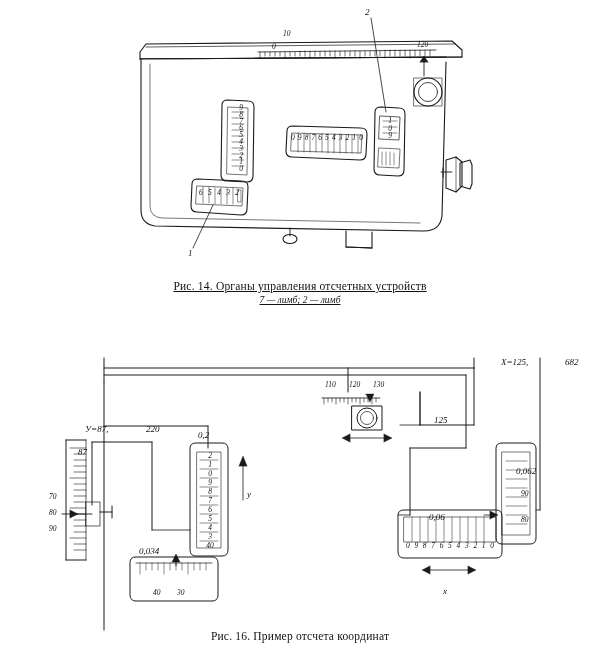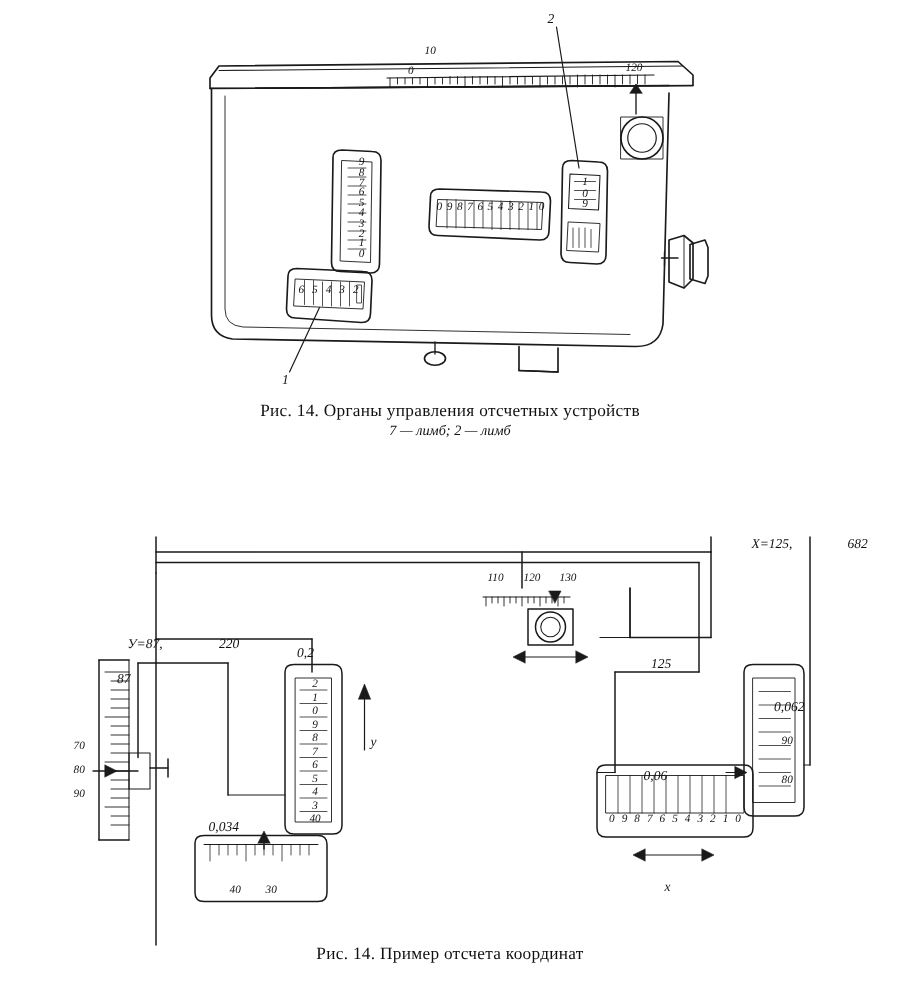--- a/index.html
+++ b/index.html
@@ -33,21 +33,21 @@
   }
   .cap-main {
     font-size: 11.5px;
     letter-spacing: 0.2px;
   }
   .cap-sub {
     font-size: 9.5px;
     font-style: italic;
     margin-top: 3px;
   }
-  #fig14-caption { top: 268px; }
+  #fig14-caption { top: 280px; text-decoration: underline; }
   #fig15-caption { top: 630px; }
   .lbl {
     position: absolute;
     font-family: "Liberation Serif", serif;
     font-size: 9px;
     font-style: italic;
     white-space: nowrap;
   }
   .lbl-sm { font-size: 7.5px; }
 </style>
@@ -410,21 +410,21 @@
   </svg>
 
   <div class="lbl" style="left:85px; top:424px;">У=87,</div>
   <div class="lbl" style="left:78px; top:447px;">87</div>
   <div class="lbl" style="left:146px; top:424px;">220</div>
   <div class="lbl" style="left:198px; top:430px;">0,2</div>
   <div class="lbl" style="left:139px; top:546px;">0,034</div>
   <div class="lbl" style="left:247px; top:489px;">у</div>
   <div class="lbl" style="left:501px; top:357px;">Х=125,</div>
   <div class="lbl" style="left:565px; top:357px;">682</div>
-  <div class="lbl" style="left:434px; top:415px;margin-top:22px;">125</div>
+  <div class="lbl" style="left:434px; top:415px;">125</div>
   <div class="lbl" style="left:516px; top:466px;">0,062</div>
   <div class="lbl" style="left:429px; top:512px;">0,06</div>
   <div class="lbl" style="left:443px; top:586px;">х</div>
 
   <div class="lbl lbl-sm" style="left:49px; top:524px;">90</div>
   <div class="lbl lbl-sm" style="left:49px; top:508px;">80</div>
   <div class="lbl lbl-sm" style="left:49px; top:492px;">70</div>
 
   <div class="lbl lbl-sm" style="left:325px; top:380px;">110</div>
   <div class="lbl lbl-sm" style="left:349px; top:380px;">120</div>
@@ -458,16 +458,16 @@
     <span class="lbl lbl-sm" style="position:static;">6</span>
     <span class="lbl lbl-sm" style="position:static;">5</span>
     <span class="lbl lbl-sm" style="position:static;">4</span>
     <span class="lbl lbl-sm" style="position:static;">3</span>
     <span class="lbl lbl-sm" style="position:static;">2</span>
     <span class="lbl lbl-sm" style="position:static;">1</span>
     <span class="lbl lbl-sm" style="position:static;">0</span>
   </div>
 
   <div class="cap" id="fig15-caption">
-    <div class="cap-main">Рис. 14. Пример отсчета координат</div>
+    <div class="cap-main">Рис. 16. Пример отсчета координат</div>
   </div>
 
 </div>
 
 </body></html>

